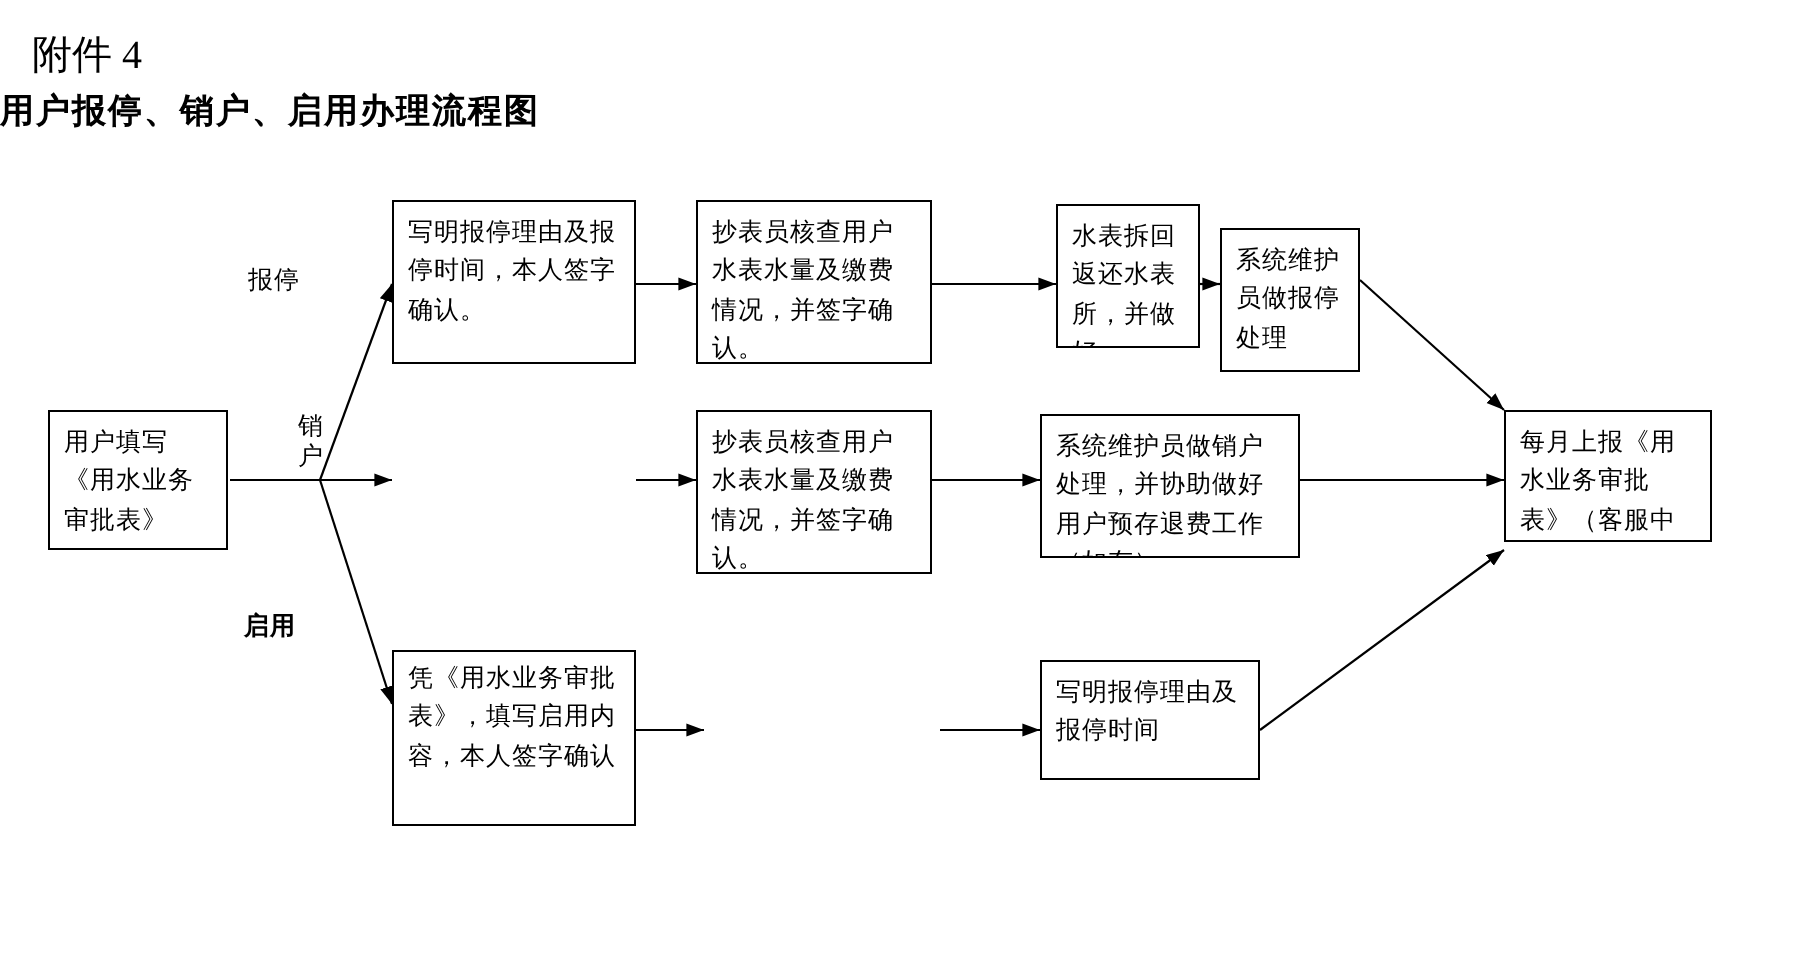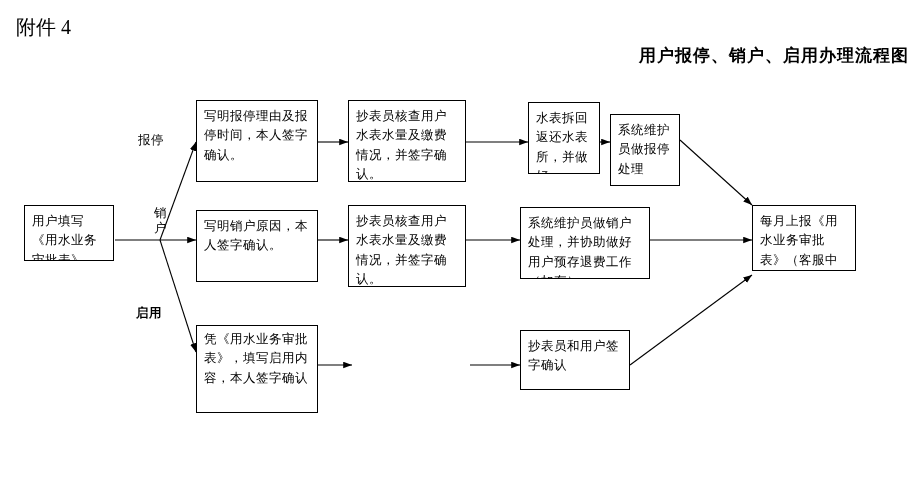--- a/index.html
+++ b/index.html
@@ -27,21 +27,21 @@
     top: 14px;
     font-size: 20px;
     font-family: "Liberation Serif", "DejaVu Serif", serif;
     white-space: nowrap;
   }
   .doc-title {
     position: absolute;
     left: 0;
     top: 44px;
     width: 909px;
-    text-align: right;
+    text-align: left;
     font-size: 17px;
     font-weight: bold;
     font-family: "DejaVu Serif", "Liberation Serif", serif;
     letter-spacing: 1px;
   }
   svg.lines {
     position: absolute;
     left: 0; top: 0;
     width: 909px;
     height: 480px;
@@ -59,21 +59,21 @@
     letter-spacing: 0.5px;
     overflow: hidden;
   }
   .edge-label {
     position: absolute;
     font-size: 12.5px;
     font-family: "DejaVu Serif", "Liberation Serif", serif;
     letter-spacing: 0.5px;
     line-height: 1.2;
     white-space: pre-line;
-    text-align: right;
+    text-align: left;
   }
 </style>
 </head>
 <body>
 
 <div id="canvas">
 
   <div class="attach-label">附件 4</div>
   <div class="doc-title">用户报停、销户、启用办理流程图</div>
 
@@ -104,34 +104,33 @@
 
       <line x1="650" y1="240" x2="752" y2="240" marker-end="url(#arrow)"></line>
 
       <line x1="318" y1="365" x2="352" y2="365" marker-end="url(#arrow)"></line>
       <line x1="470" y1="365" x2="520" y2="365" marker-end="url(#arrow)"></line>
 
       <line x1="630" y1="365" x2="752" y2="275" marker-end="url(#arrow)"></line>
     </g>
   </svg>
 
-  <div class="node" style="left:24px; top:205px; width:90px; height:56px;">用户填写《用水业务审批表》</div>
+  <div class="node" style="left:24px; top:205px; width:90px; height:70px;">用户填写《用水业务审批表》</div>
 
   <div class="edge-label" style="left:124px; top:132px; width:40px;">报停</div>
   <div class="edge-label" style="left:149px; top:205px; width:18px;">销
 户</div>
   <div class="edge-label" style="left:122px; top:305px; width:40px;font-weight:bold;">启用</div>
 
   <div class="node" style="left:196px; top:100px; width:122px; height:82px;">写明报停理由及报停时间，本人签字确认。</div>
   <div class="node" style="left:348px; top:100px; width:118px; height:82px;">抄表员核查用户水表水量及缴费情况，并签字确认。</div>
   <div class="node" style="left:528px; top:102px; width:72px; height:72px;">水表拆回返还水表所，并做好</div>
   <div class="node" style="left:610px; top:102px; width:70px; height:72px;margin-top:12px;">系统维护员做报停处理</div>
 
-  <div class="node" style="left:196px; top:210px; width:122px; height:72px;">写明销户原因，本人签字确认。</div>
   <div class="node" style="left:348px; top:205px; width:118px; height:82px;">抄表员核查用户水表水量及缴费情况，并签字确认。</div>
   <div class="node" style="left:520px; top:207px; width:130px; height:72px;">系统维护员做销户处理，并协助做好用户预存退费工作（如有）</div>
 
   <div class="node" style="left:196px; top:325px; width:122px; height:88px;font-family:Liberation Mono, monospace;">凭《用水业务审批表》，填写启用内容，本人签字确认</div>
-  <div class="node" style="left:520px; top:330px; width:110px; height:60px;">抄表员和用户签字确认</div>
+  <div class="node" style="left:520px; top:330px; width:110px; height:60px;">写明报停理由及报停时间</div>
 
   <div class="node" style="left:752px; top:205px; width:104px; height:66px;">每月上报《用水业务审批表》（客服中心留存联）</div>
 
 </div>
 
 </body></html>

